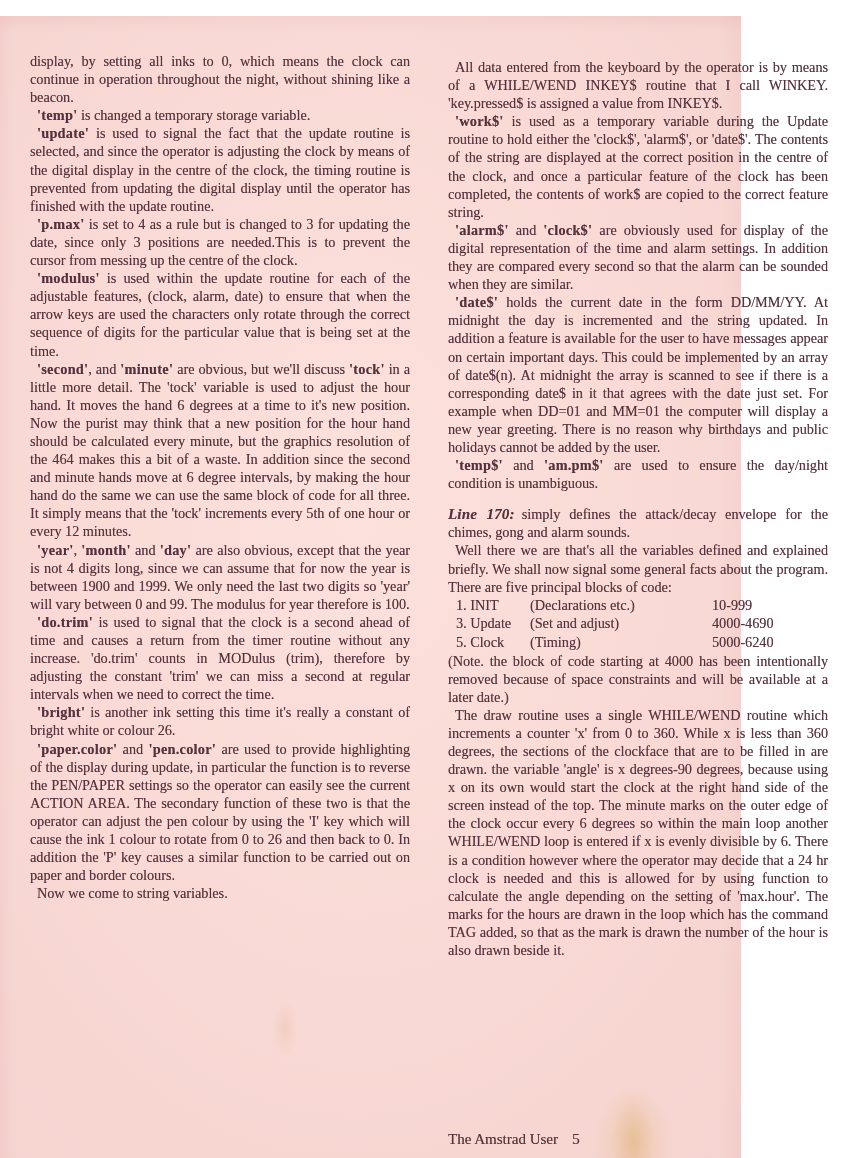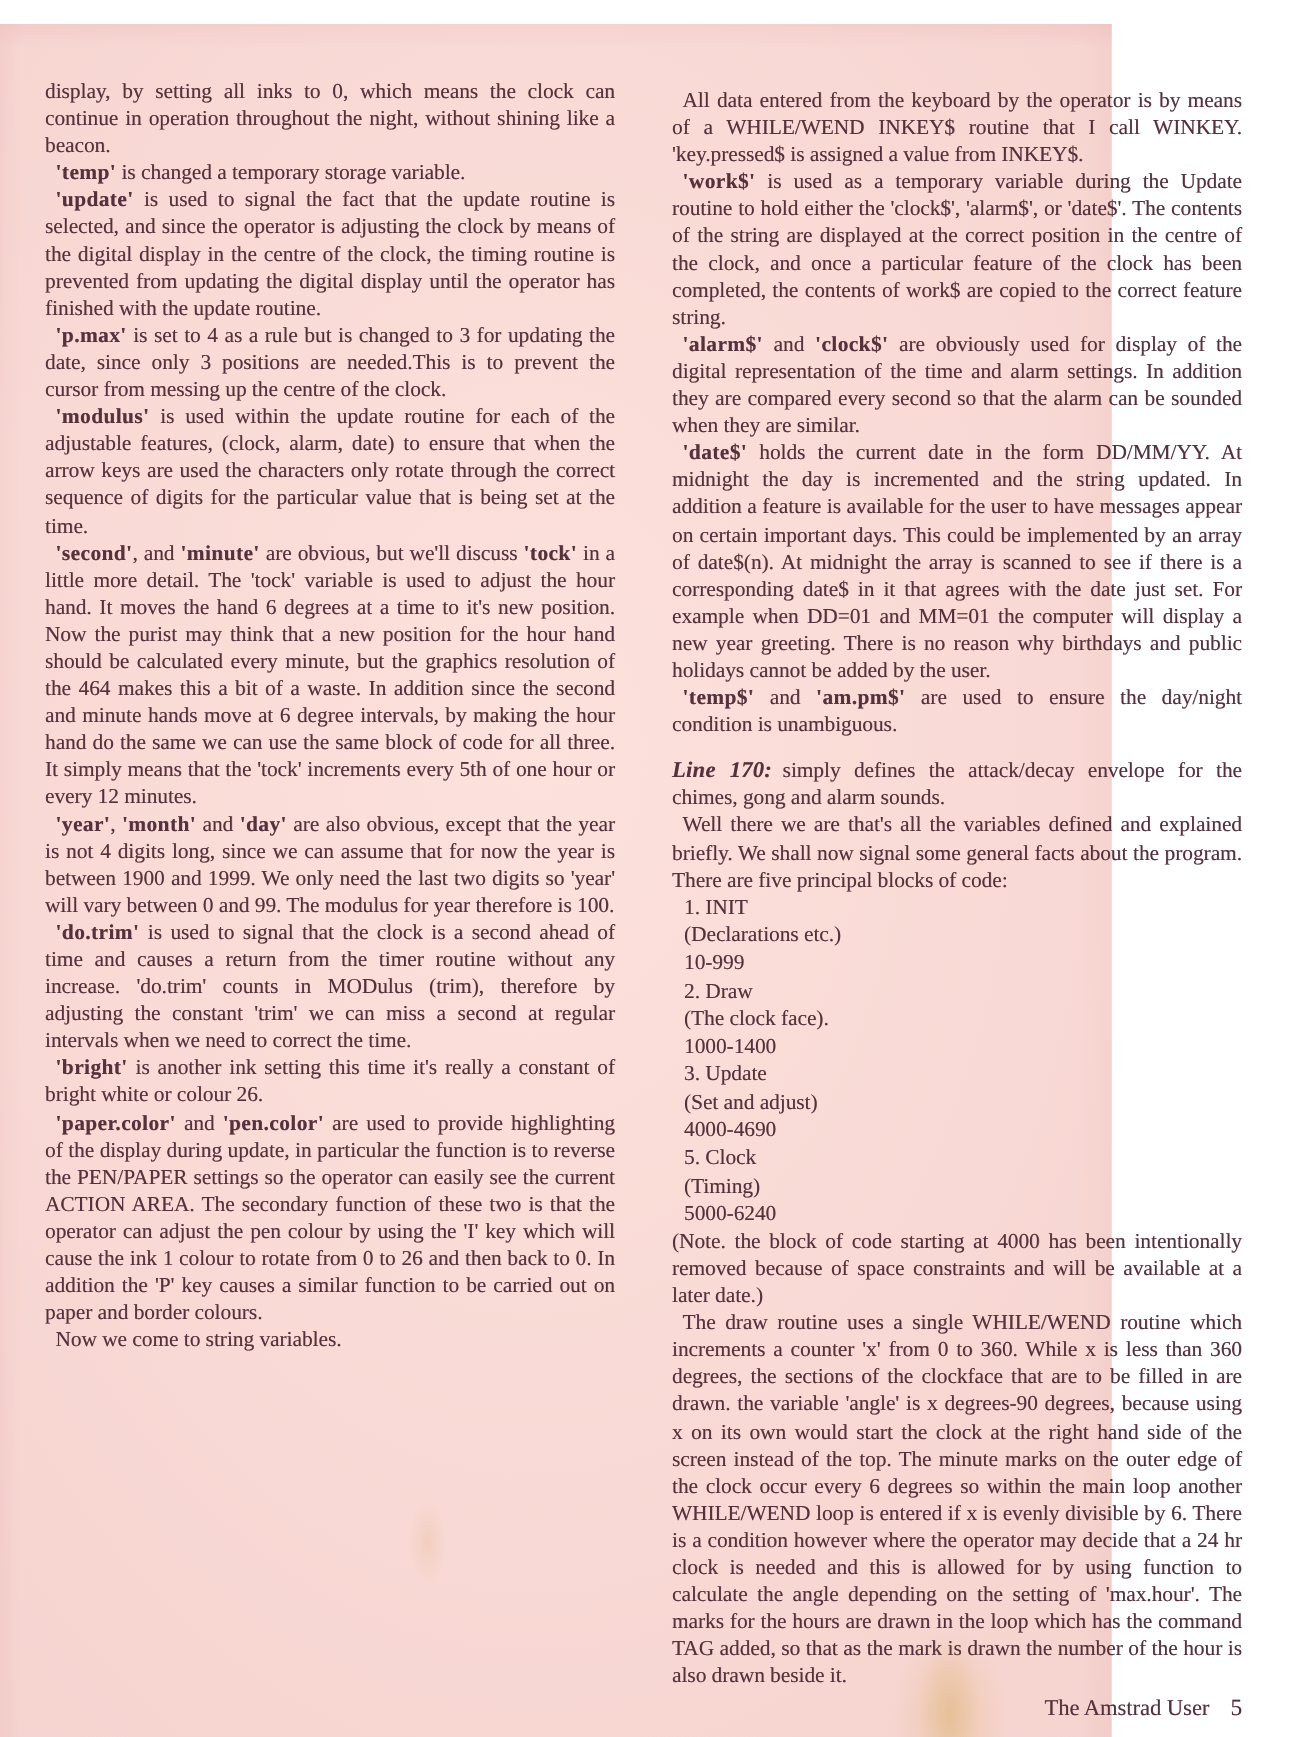--- a/index.html
+++ b/index.html
@@ -30,27 +30,27 @@
   .col-right { left: 448px; top: 42px; }
   .para { margin: 0; }
   .para.ind { text-indent: 7px; }
   .para.gap { margin-top: 13px; }
   .bold { font-weight: bold; letter-spacing: 0.3px; }
   .line-heading {
     font-weight: bold; font-style: italic;
     font-size: 15px; letter-spacing: 0.2px; margin-right: 7px;
   }
   .code-table { padding-left: 8px; margin: 0; }
-  .code-row { display: flex; line-height: 18.6px; flex-direction: column; }
+  .code-row { display: flex; line-height: 18.6px; }
   .code-row .c1 { width: 74px; }
   .code-row .c2 { width: 182px; }
   .code-row .c3 { flex: 1; }
   .footer {
     position: absolute; left: 448px; top: 1114px; width: 380px;
-    text-align: right; padding-right: 2px;
+    text-align: left; padding-right: 2px;
     color: #54313c; font-size: 15px;
     text-shadow: 0.2px 0.2px 0.35px rgba(90,50,62,0.5);
   }
   .footer .pageno { margin-left: 14px; font-size: 15.5px; }
   .stain {
     position: absolute; left: 612px; top: 1076px; width: 42px; height: 82px;
     background: radial-gradient(ellipse at 50% 60%, rgba(219,176,112,0.35), rgba(219,176,112,0) 70%);
     pointer-events: none;
   }
 </style>
@@ -79,25 +79,20 @@
       <p class="para ind"><span class="bold">'temp$'</span><span> and </span><span class="bold">'am.pm$'</span><span> are used to ensure the day/night condition is unambiguous.</span></p>
       <p class="para gap"><span class="line-heading">Line 170:</span><span>simply defines the attack/decay envelope for the chimes, gong and alarm sounds.</span></p>
       <p class="para ind"><span>Well there we are that's all the variables defined and explained briefly. We shall now signal some general facts about the program. There are five principal blocks of code:</span></p>
       <div class="code-table">
         <div class="code-row">
           <span class="c1">1. INIT</span>
           <span class="c2">(Declarations etc.)</span>
           <span class="c3">10-999</span>
         </div>
         <div class="code-row">
-          <span class="c1">2. Draw</span>
-          <span class="c2">(The clock face).</span>
-          <span class="c3">1000-1400</span>
-        </div>
-        <div class="code-row">
           <span class="c1">3. Update</span>
           <span class="c2">(Set and adjust)</span>
           <span class="c3">4000-4690</span>
         </div>
         <div class="code-row">
           <span class="c1">5. Clock</span>
           <span class="c2">(Timing)</span>
           <span class="c3">5000-6240</span>
         </div>
       </div>

